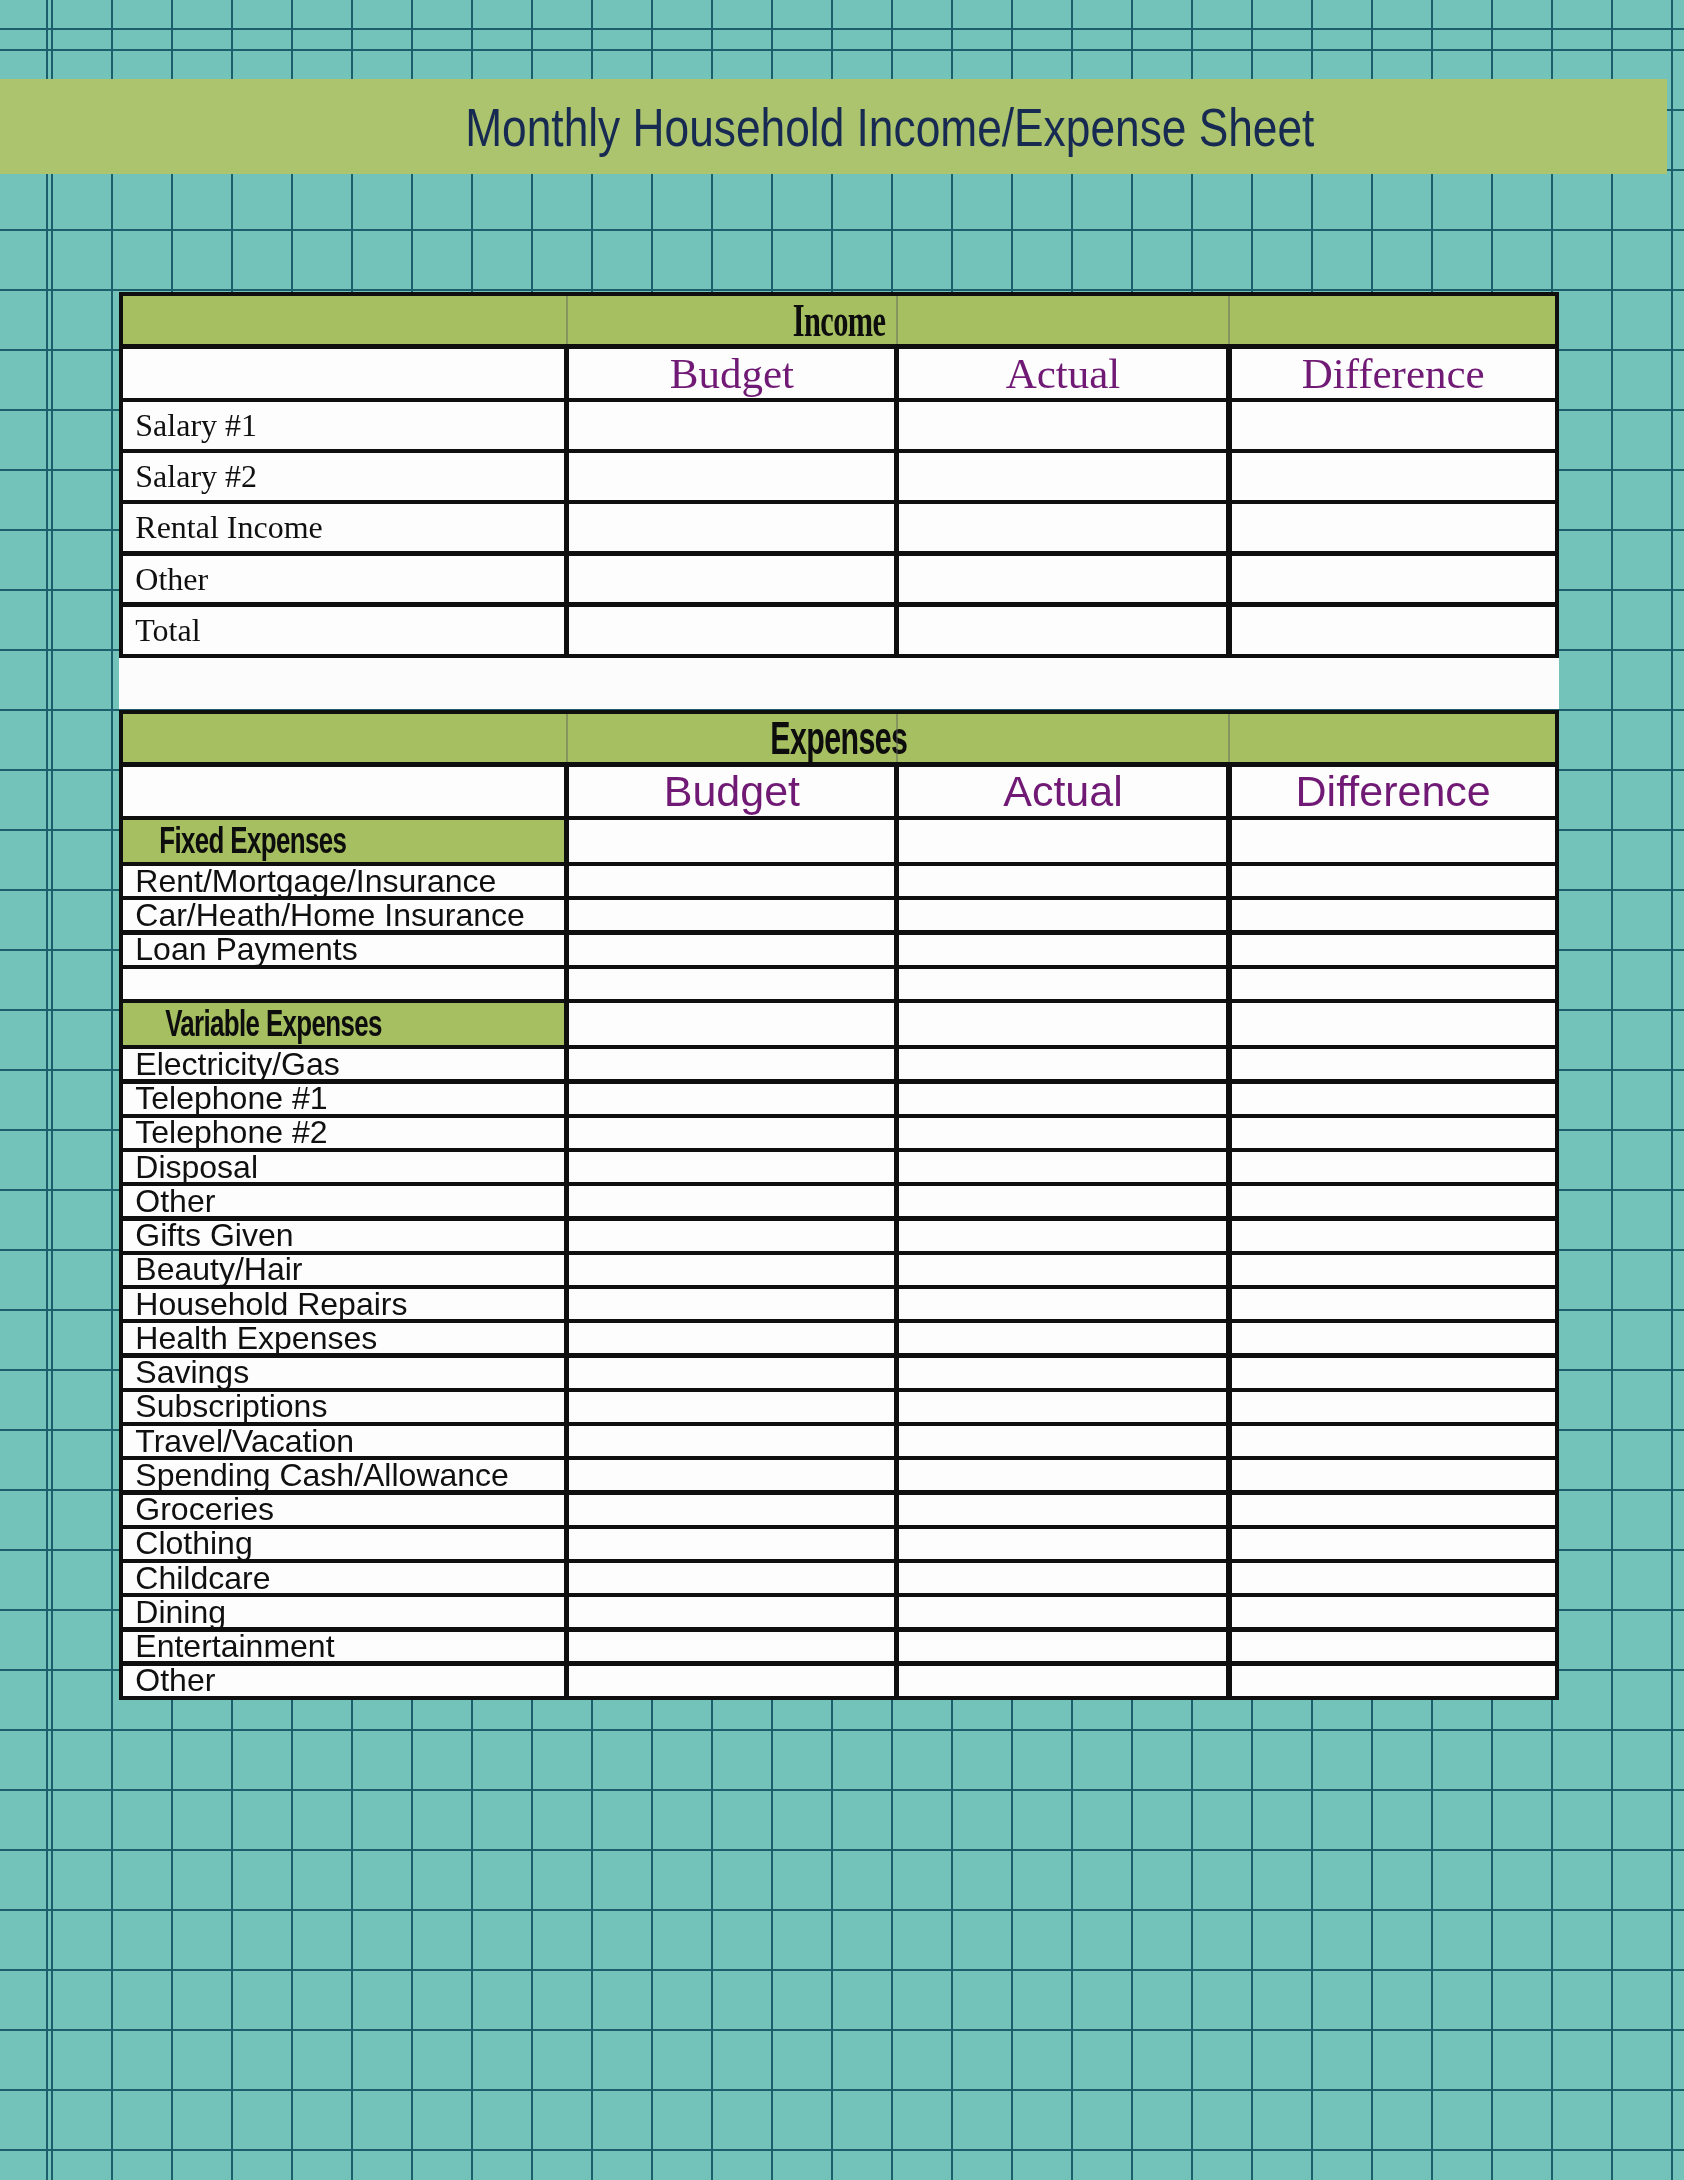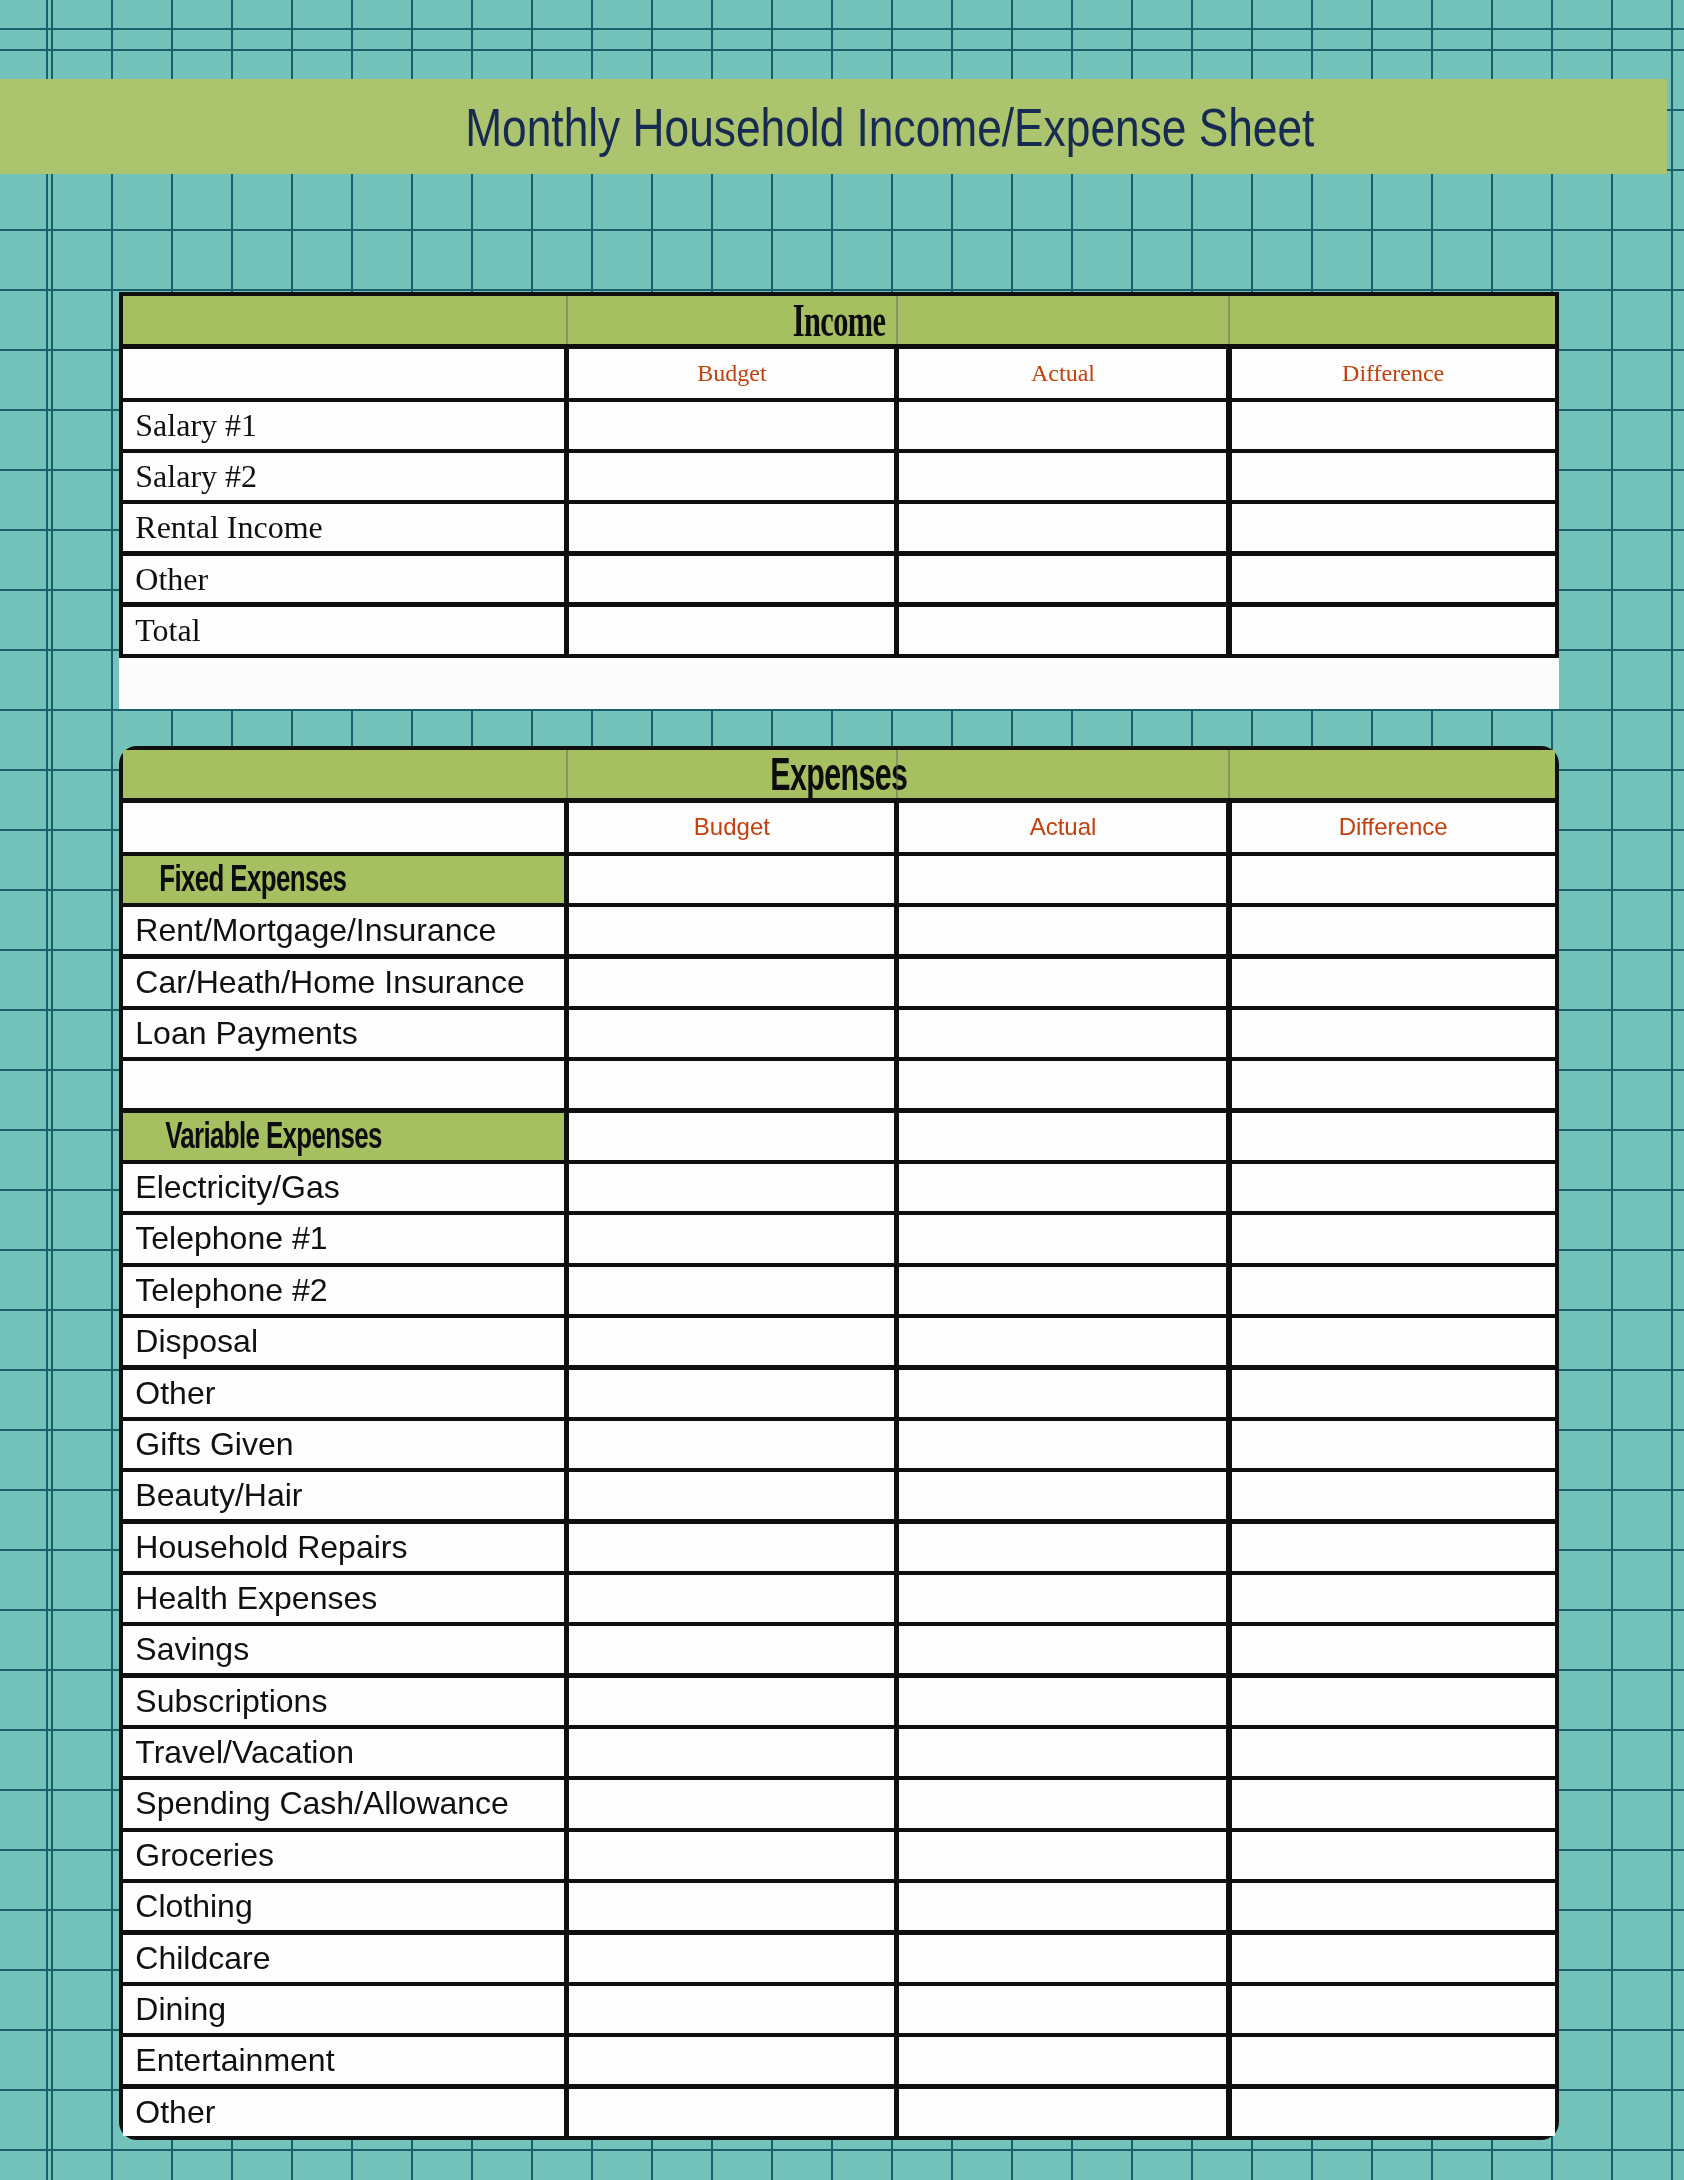--- a/index.html
+++ b/index.html
@@ -29,40 +29,40 @@
 
   .sheet-table {
     position:absolute; left:119px; width:1440px;
     background:var(--border-black,#0f0f0f);
     padding:4.3px;
     display:grid;
     grid-template-columns:441px 325px 327px 1fr;
     column-gap:5.1px; row-gap:4.3px;
   }
   #income-table   { top:292px; height:366px;  grid-template-rows:48px 49px repeat(5,1fr);font-family:Liberation Serif, serif; }
-  #expenses-table { top:746px; height:1394px; grid-template-rows:48px 49px repeat(25,1fr);border-radius:18px; }
+  #expenses-table { top:710px; height:990px; grid-template-rows:48px 49px repeat(25,1fr); }
 
   .cell { background:var(--cell-white,#fdfdfd); }
 
   .band {
     grid-column:1 / -1;
     background:var(--table-green,#a6bf60);
     position:relative;
     display:flex; align-items:center; justify-content:center;
   }
   .band-text {
     font-weight:bold; font-size:46px; color:#0d0d0d;
     transform:scaleX(.66); transform-origin:center;
     letter-spacing:-0.9px; white-space:nowrap;
   }
   .vsep { position:absolute; top:0; bottom:0; width:1.7px; background:rgba(95,95,95,.45); }
 
   .col-head {
     display:flex; align-items:center; justify-content:center;
-    font-size:24px; color:#c2410c;
+    font-size:43px; color:#701a75;
   }
   .row-label {
     display:flex; align-items:center;
     padding-left:12px; font-size:32px; color:#101010;
     white-space:nowrap; overflow:hidden;
   }
   .section-cell {
     background:var(--table-green,#a6bf60);
     display:flex; align-items:center; 
   }

